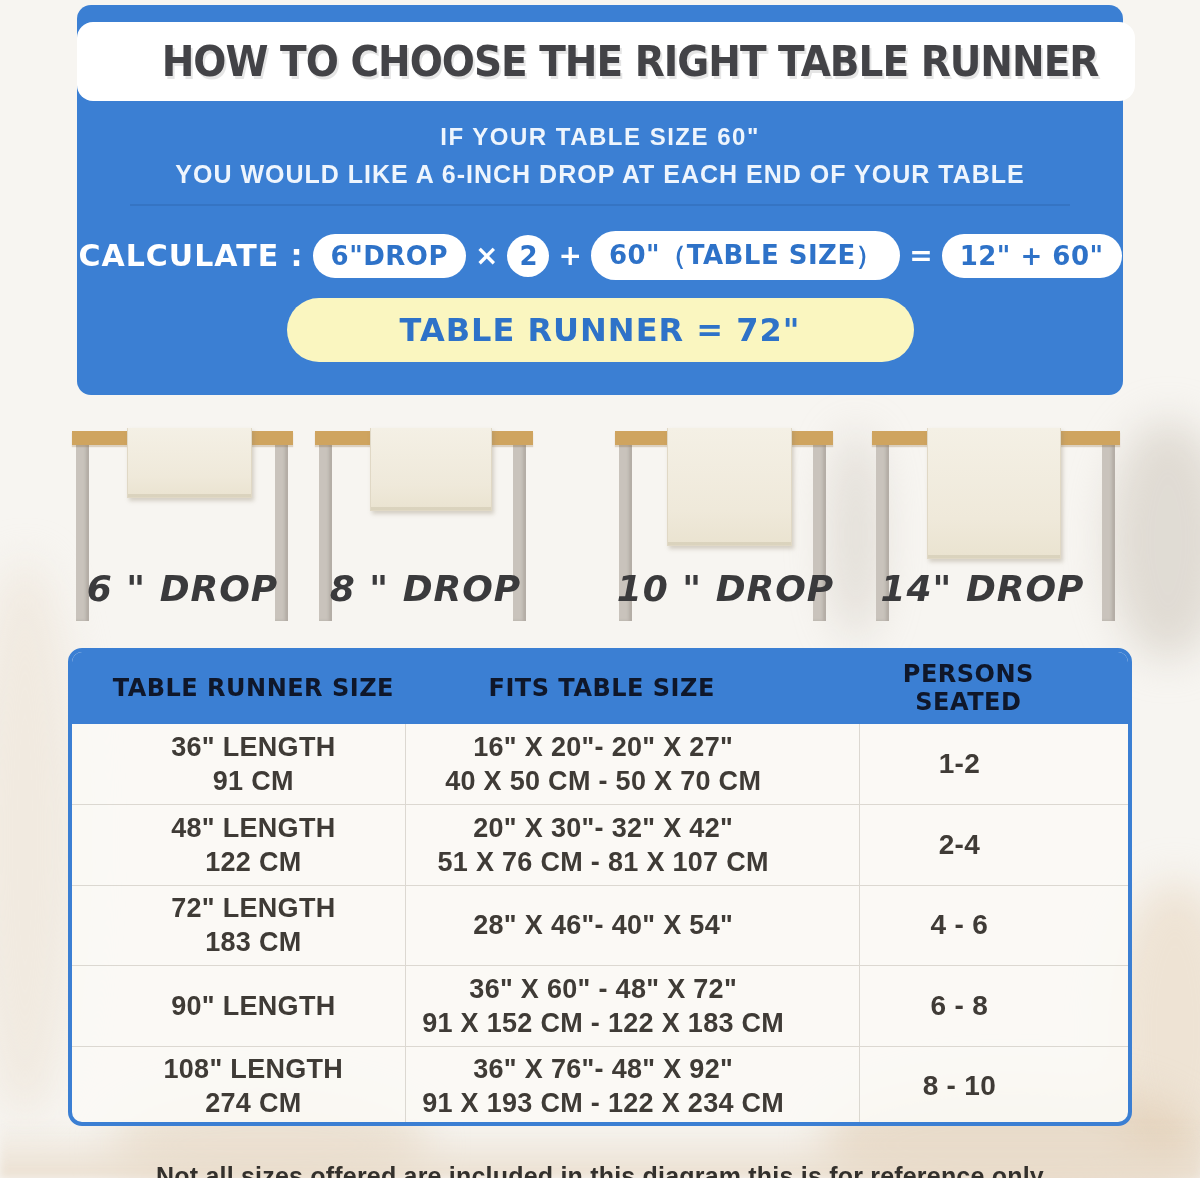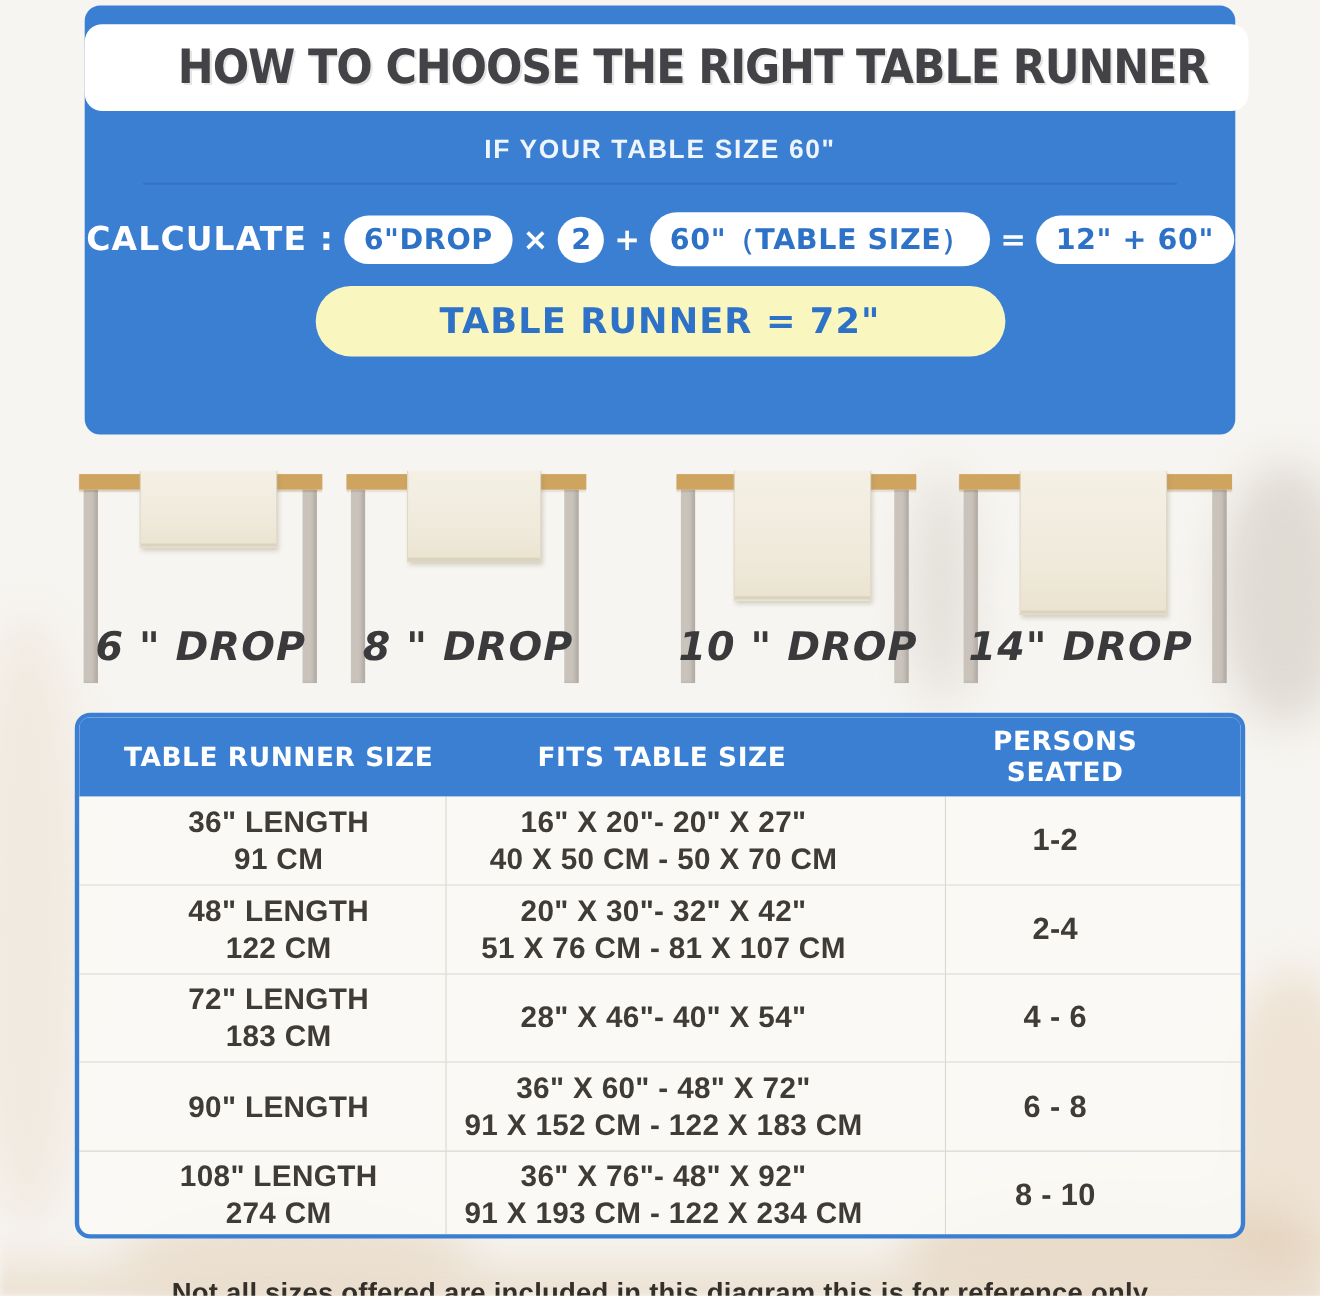--- a/index.html
+++ b/index.html
@@ -88,21 +88,21 @@
   }
 
   
   .size-table{
     position:absolute;left:68px;top:648px;width:1064px;height:478px;box-sizing:border-box;
     border:4px solid #3b7fd3;border-radius:14px;overflow:hidden;
     background:rgba(251,249,245,.9);
   }
   .st-header{
     height:72px;background:#3b7fd3;display:grid;grid-template-columns:31.5% 43% 25.5%;
-    align-items:center;text-align:center;color:#ffffff;
+    align-items:center;text-align:center;color:#0f172a;
     font-family:"DejaVu Sans",sans-serif;font-weight:bold;font-size:24px;letter-spacing:.5px;
   }
   .st-header .h1{padding-left:30px;}
   .st-header .h2{padding-right:60px;}
   .st-header .h3{padding-right:50px;}
   .st-body{height:402px;display:grid;grid-template-rows:repeat(5,1fr);}
   .st-row{display:grid;grid-template-columns:31.5% 43% 25.5%;text-align:center;color:#3f3b36;}
   .st-row + .st-row{border-top:1px solid rgba(128,118,102,.25);}
   .st-cell{display:flex;flex-direction:column;justify-content:center;height:100%;box-sizing:border-box;
     font-weight:bold;font-size:27px;line-height:34px;letter-spacing:.3px;}
@@ -124,20 +124,21 @@
 <div class="bg-blob blob-right-low"></div>
 <div class="bg-blob blob-bottom-1"></div>
 <div class="bg-blob blob-bottom-2"></div>
 <div class="bottom-band"></div>
 
 <section class="top-panel">
   <div class="title-box">
     <h1>HOW TO CHOOSE THE RIGHT TABLE RUNNER</h1>
   </div>
   <p class="intro-line1">IF YOUR TABLE SIZE 60"</p>
+  <p class="intro-line2">YOU WOULD LIKE A 6-INCH DROP AT EACH END OF YOUR TABLE</p>
   <div class="intro-divider"></div>
   <div class="calc-row">
     <span class="calc-label">CALCULATE :</span>
     <span class="pill">6"DROP</span>
     <span class="calc-op">×</span>
     <span class="pill-circle">2</span>
     <span class="calc-op">+</span>
     <span class="pill">60"（TABLE SIZE）</span>
     <span class="calc-op">=</span>
     <span class="pill">12" + 60"</span>

